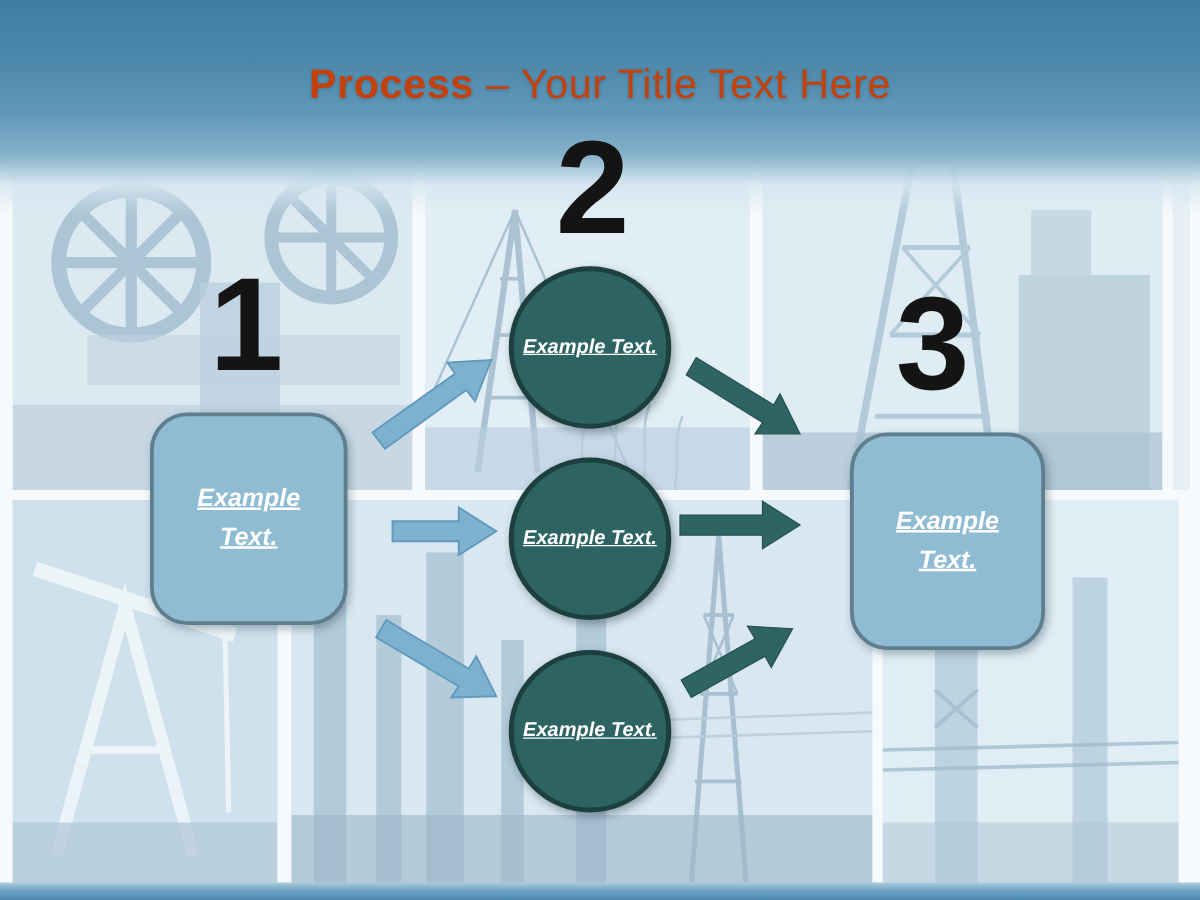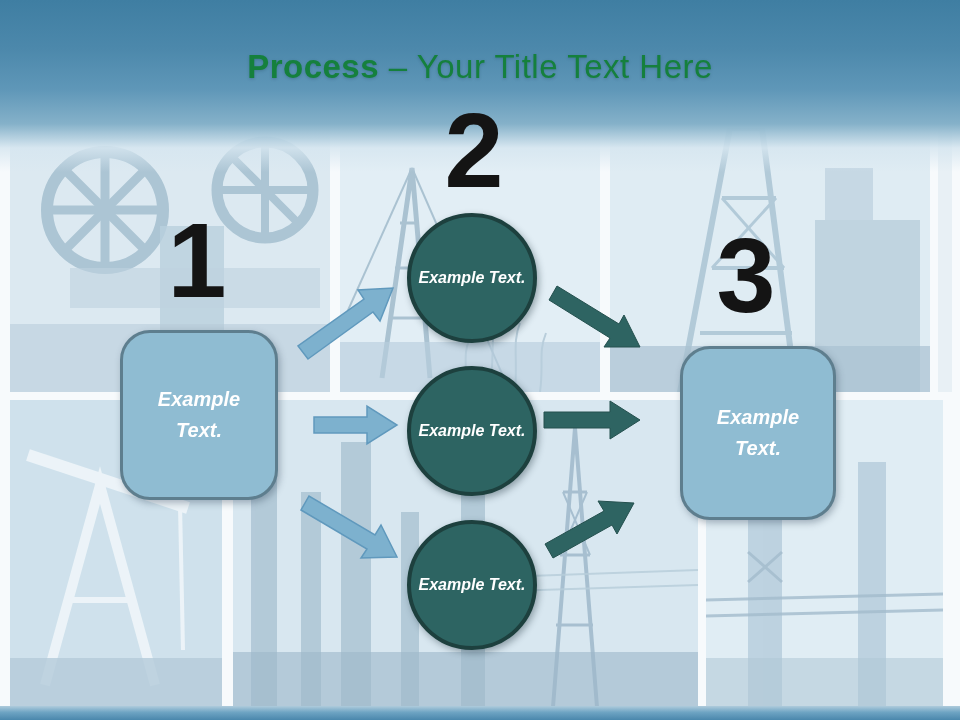--- a/index.html
+++ b/index.html
@@ -17,21 +17,21 @@
       #3f7ea2 0%, #4c88ab 28%, #5f97b8 52%, #85b1c9 72%,
       rgba(214,230,240,0.85) 86%, rgba(236,244,248,0) 100%);
   }
   .footer-band{
     position:absolute;left:0;top:706px;width:960px;height:14px;z-index:2;
     background:linear-gradient(180deg,#aecbdc 0%,#6ea4c3 45%,#4a87ac 100%);
   }
   
   .page-title{
     position:absolute;top:48px;left:0;width:960px;z-index:3;
-    text-align:center;color:#15803d;font-size:33px;line-height:1.15;
+    text-align:center;color:#c2410c;font-size:33px;line-height:1.15;
     text-shadow:0 1px 3px rgba(20,50,70,0.25);
     letter-spacing:0.5px;
   }
   .title-bold{font-weight:700;}
   .title-regular{font-weight:400;}
   
   .step-number{
     position:absolute;z-index:3;transform:translateX(-50%);
     font-size:106px;font-weight:700;line-height:1;color:#141414;
   }
@@ -49,21 +49,21 @@
   }
   
   .example-circle{
     position:absolute;z-index:5;box-sizing:content-box;
     width:122px;height:122px;border-radius:50%;
     background:#2d6462;border:4px solid #1d403e;
     display:flex;align-items:center;justify-content:center;text-align:center;
     color:#ffffff;font-weight:700;font-style:italic;font-size:16px;line-height:1.5;
     box-shadow:2px 3px 7px rgba(30,50,60,0.4);
   }
-  .box-label,.circle-label{display:block;max-width:100%;}
+  .box-label,.circle-label{display:block;max-width:100%;text-decoration:underline;}
 </style>
 </head>
 <body>
 
 <div id="slide">
 
   <div>
 
     <div class="tile" style="left:10px;top:128px;width:320px;height:264px;background:#dce9f1;">
       <svg viewBox="0 0 320 264" preserveAspectRatio="none">

